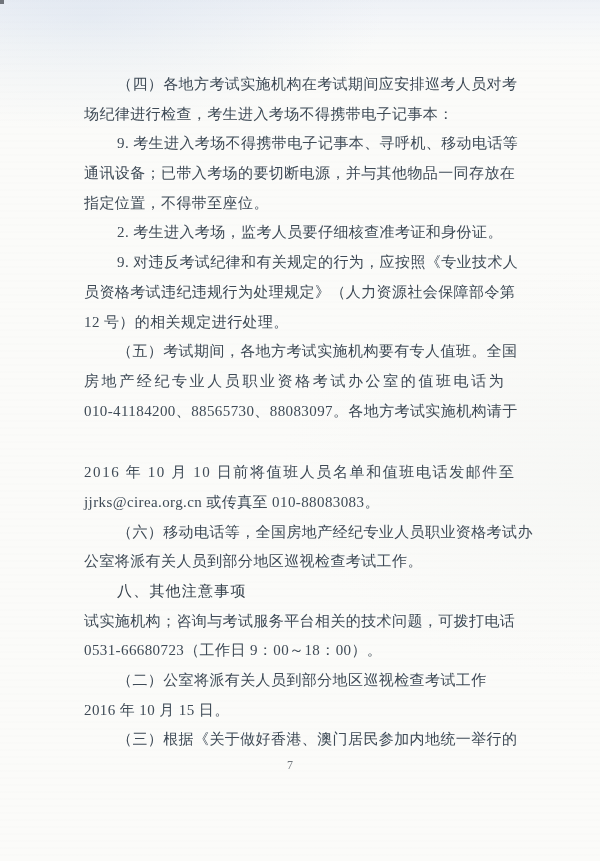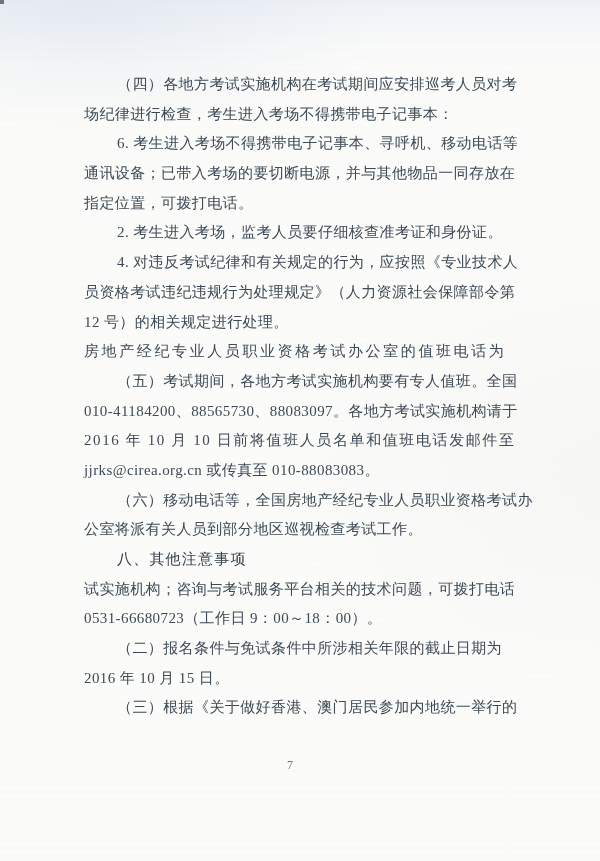--- a/index.html
+++ b/index.html
@@ -52,57 +52,57 @@
     white-space: nowrap;
     text-rendering: optimizeLegibility;
   }
   .line.indent { padding-left: 33px; }
   .line.bold {
     font-weight: normal;
     color: #36414c;
     letter-spacing: 1.2px;
   }
   .line.spaced-wide { letter-spacing: 2.6px; }
-  .line.spaced-med  { letter-spacing: 1.6px; }
+  .line.spaced-med  { letter-spacing: 1.6px; margin-top: 32px; }
   .page-number {
     position: absolute;
     left: 0;
     right: 20px;
     top: 758px;
     text-align: center;
     font-size: 12px;
     color: #70767c;
     letter-spacing: 0;
   }
 </style>
 </head>
 <body>
 
 <div class="page">
   <div class="corner-artifact"></div>
 
   <div class="textblock">
     <div class="line indent">（四）各地方考试实施机构在考试期间应安排巡考人员对考</div>
     <div class="line">场纪律进行检查，考生进入考场不得携带电子记事本：</div>
-    <div class="line indent">6. 考生进入考场不得携带电子记事本、寻呼机、移动电话等</div>
+    <div class="line indent">9. 考生进入考场不得携带电子记事本、寻呼机、移动电话等</div>
     <div class="line">通讯设备；已带入考场的要切断电源，并与其他物品一同存放在</div>
-    <div class="line">指定位置，可拨打电话。</div>
+    <div class="line">指定位置，不得带至座位。</div>
     <div class="line indent">2. 考生进入考场，监考人员要仔细核查准考证和身份证。</div>
-    <div class="line indent">4. 对违反考试纪律和有关规定的行为，应按照《专业技术人</div>
+    <div class="line indent">9. 对违反考试纪律和有关规定的行为，应按照《专业技术人</div>
     <div class="line">员资格考试违纪违规行为处理规定》（人力资源社会保障部令第</div>
     <div class="line">12 号）的相关规定进行处理。</div>
+    <div class="line indent">（五）考试期间，各地方考试实施机构要有专人值班。全国</div>
     <div class="line spaced-wide">房地产经纪专业人员职业资格考试办公室的值班电话为</div>
-    <div class="line indent">（五）考试期间，各地方考试实施机构要有专人值班。全国</div>
     <div class="line">010-41184200、88565730、88083097。各地方考试实施机构请于</div>
     <div class="line spaced-med">2016 年 10 月 10 日前将值班人员名单和值班电话发邮件至</div>
     <div class="line">jjrks@cirea.org.cn 或传真至 010-88083083。</div>
     <div class="line indent">（六）移动电话等，全国房地产经纪专业人员职业资格考试办</div>
     <div class="line">公室将派有关人员到部分地区巡视检查考试工作。</div>
     <div class="line indent bold">八、其他注意事项</div>
     <div class="line">试实施机构；咨询与考试服务平台相关的技术问题，可拨打电话</div>
     <div class="line">0531-66680723（工作日 9：00～18：00）。</div>
-    <div class="line indent">（二）报名条件与免试条件中所涉相关年限的截止日期为</div>
+    <div class="line indent">（二）公室将派有关人员到部分地区巡视检查考试工作</div>
     <div class="line">2016 年 10 月 15 日。</div>
     <div class="line indent">（三）根据《关于做好香港、澳门居民参加内地统一举行的</div>
   </div>
 
   <div class="page-number">7</div>
 </div>
 
 </body></html>

